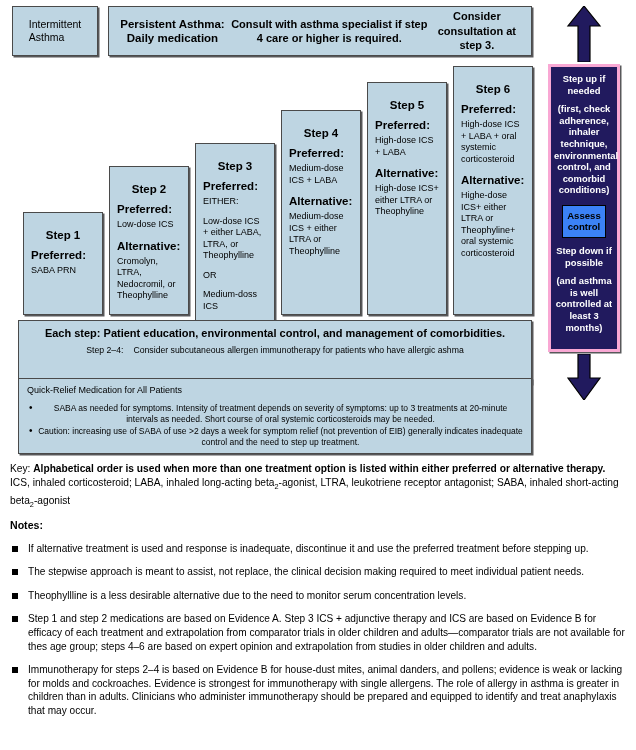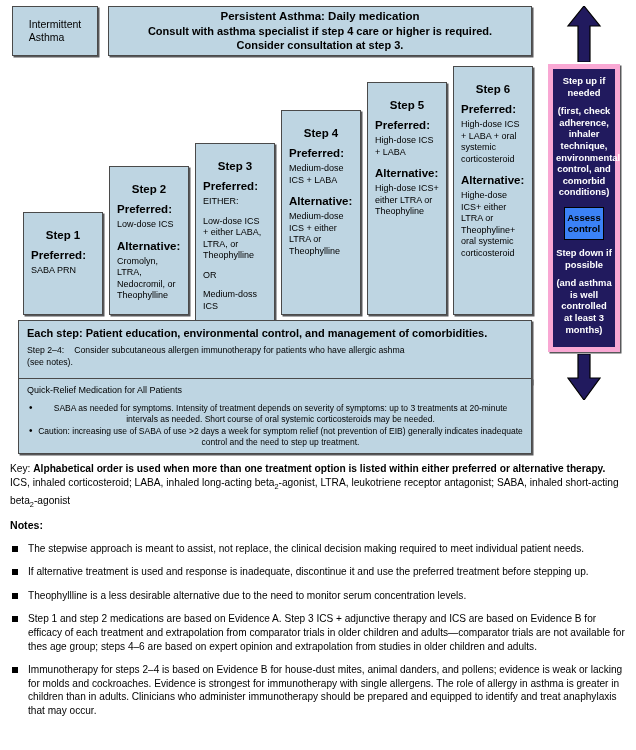--- a/index.html
+++ b/index.html
@@ -28,21 +28,21 @@
   
   #intermittent-box {
     left: 12px; top: 6px; width: 86px; height: 50px;
     display: flex; align-items: center; justify-content: center;
     text-align: left;
     font-size: 10.5px;
     line-height: 13px;
   }
   #persistent-box {
     left: 108px; top: 6px; width: 424px; height: 50px;
-    display: flex; flex-direction: column;
+    display: flex; flex-direction: row;
     align-items: center; justify-content: center;
     text-align: center;
     font-weight: bold;
     font-size: 11px;
     line-height: 14.5px;
     padding: 0 6px;
   }
   #persistent-box .ttl { font-size: 11.5px; }
 
   
@@ -75,20 +75,21 @@
   #step2 { left: 109px; top: 166px; width: 80px;  height: 149px; }
   #step3 { left: 195px; top: 143px; width: 80px;  height: 212px; }
   #step4 { left: 281px; top: 110px; width: 80px;  height: 205px; }
   #step5 { left: 367px; top: 82px;  width: 80px;  height: 233px; }
   #step6 { left: 453px; top: 66px;  width: 80px;  height: 249px; }
 
   
   #eachstep-box {
     left: 18px; top: 320px; width: 514px; height: 64px;
     padding: 5px 8px;
+    text-align: center;
   }
   #eachstep-box .es-title {
     font-weight: bold;
     font-size: 11px;
     line-height: 14px;
     margin-bottom: 4px;
   }
   #eachstep-box .es-line {
     font-size: 8.7px;
     line-height: 12px;
@@ -121,21 +122,21 @@
     position: absolute;
     left: 2px; top: -1px;
     font-size: 10px;
   }
 
   
   #navy-col {
     position: absolute;
     left: 548px; top: 64px; width: 72px; height: 288px;
     background: #211a5e;
-    border: 5px solid #f9a8d4;
+    border: 3px solid #f9a8d4;
     box-sizing: border-box;
     color: #ffffff;
     text-align: center;
     font-weight: bold;
     font-size: 9.4px;
     line-height: 11.6px;
     padding: 6px 3px 0 3px;
     box-shadow: 1.5px 1.5px 0 0 #58585a;
   }
   #navy-col .nv-line { margin: 0; }
@@ -252,21 +253,20 @@
   <div class="bd">High-dose ICS + LABA + oral systemic corticosteroid</div>
   <div class="hd sp">Alternative:</div>
   <div class="bd">Highe-dose ICS+ either LTRA or Theophyline+ oral systemic corticosteroid</div>
 </div>
 
 <div class="lb" id="eachstep-box">
   <div class="es-title">Each step:  Patient education, environmental control, and management of comorbidities.</div>
   <div class="es-line">
     <span class="lbl">Step 2–4:</span><span>Consider subcutaneous allergen immunotherapy for patients who have allergic ashma</span>
   </div>
-  <div class="es-line">(see notes).</div>
 </div>
 
 <div class="lb" id="quickrelief-box">
   <div class="qr-title">Quick-Relief Medication for All Patients</div>
   <ul>
     <li>SABA as needed for symptoms. Intensity of treatment depends on severity of symptoms: up to 3 treatments at 20-minute intervals as needed. Short course of oral systemic corticosteroids may be needed.</li>
     <li>Caution: increasing use of SABA of use &gt;2 days a week for symptom relief (not prevention of EIB) generally indicates inadequate control and the need to step up treatment.</li>
   </ul>
 </div>
 
@@ -287,19 +287,19 @@
 </svg>
 
 <div id="key-block">
   <span>Key:</span>
   <b>Alphabetical order is used when more than one treatment option is listed within either preferred or alternative therapy.</b><span> ICS, inhaled corticosteroid; LABA, inhaled long-acting beta</span><span class="sub">2</span><span>-agonist, LTRA, leukotriene receptor antagonist; SABA, inhaled short-acting beta</span><span class="sub">2</span><span>-agonist</span>
 </div>
 
 <div id="notes-block">
   <div id="notes-title">Notes:</div>
   <ul id="notes-list">
+    <li>If alternative treatment is used and response is inadequate, discontinue it and use the preferred treatment before stepping up.</li>
     <li>The stepwise approach is meant to assist, not replace, the clinical decision making required to meet individual patient needs.</li>
-    <li>If alternative treatment is used and response is inadequate, discontinue it and use the preferred treatment before stepping up.</li>
     <li>Theophyllline is a less desirable alternative due to the need to monitor serum concentration levels.</li>
     <li>Step 1 and step 2 medications are based on Evidence A. Step 3 ICS + adjunctive therapy and ICS are based on Evidence B for efficacy of each treatment and extrapolation from comparator trials in older children and adults—comparator trials are not available for thes age group; steps 4–6 are based on expert opinion and extrapolation from studies in older children and adults.</li>
     <li>Immunotherapy for steps 2–4 is based on Evidence B for house-dust mites, animal danders, and pollens; evidence is weak or lacking for molds and cockroaches. Evidence is strongest for immunotherapy with single allergens. The role of allergy in asthma is greater in children than in adults. Clinicians who administer immunotherapy should be prepared and equipped to identify and treat anaphylaxis that may occur.</li>
   </ul>
 </div>
 
 </body></html>

